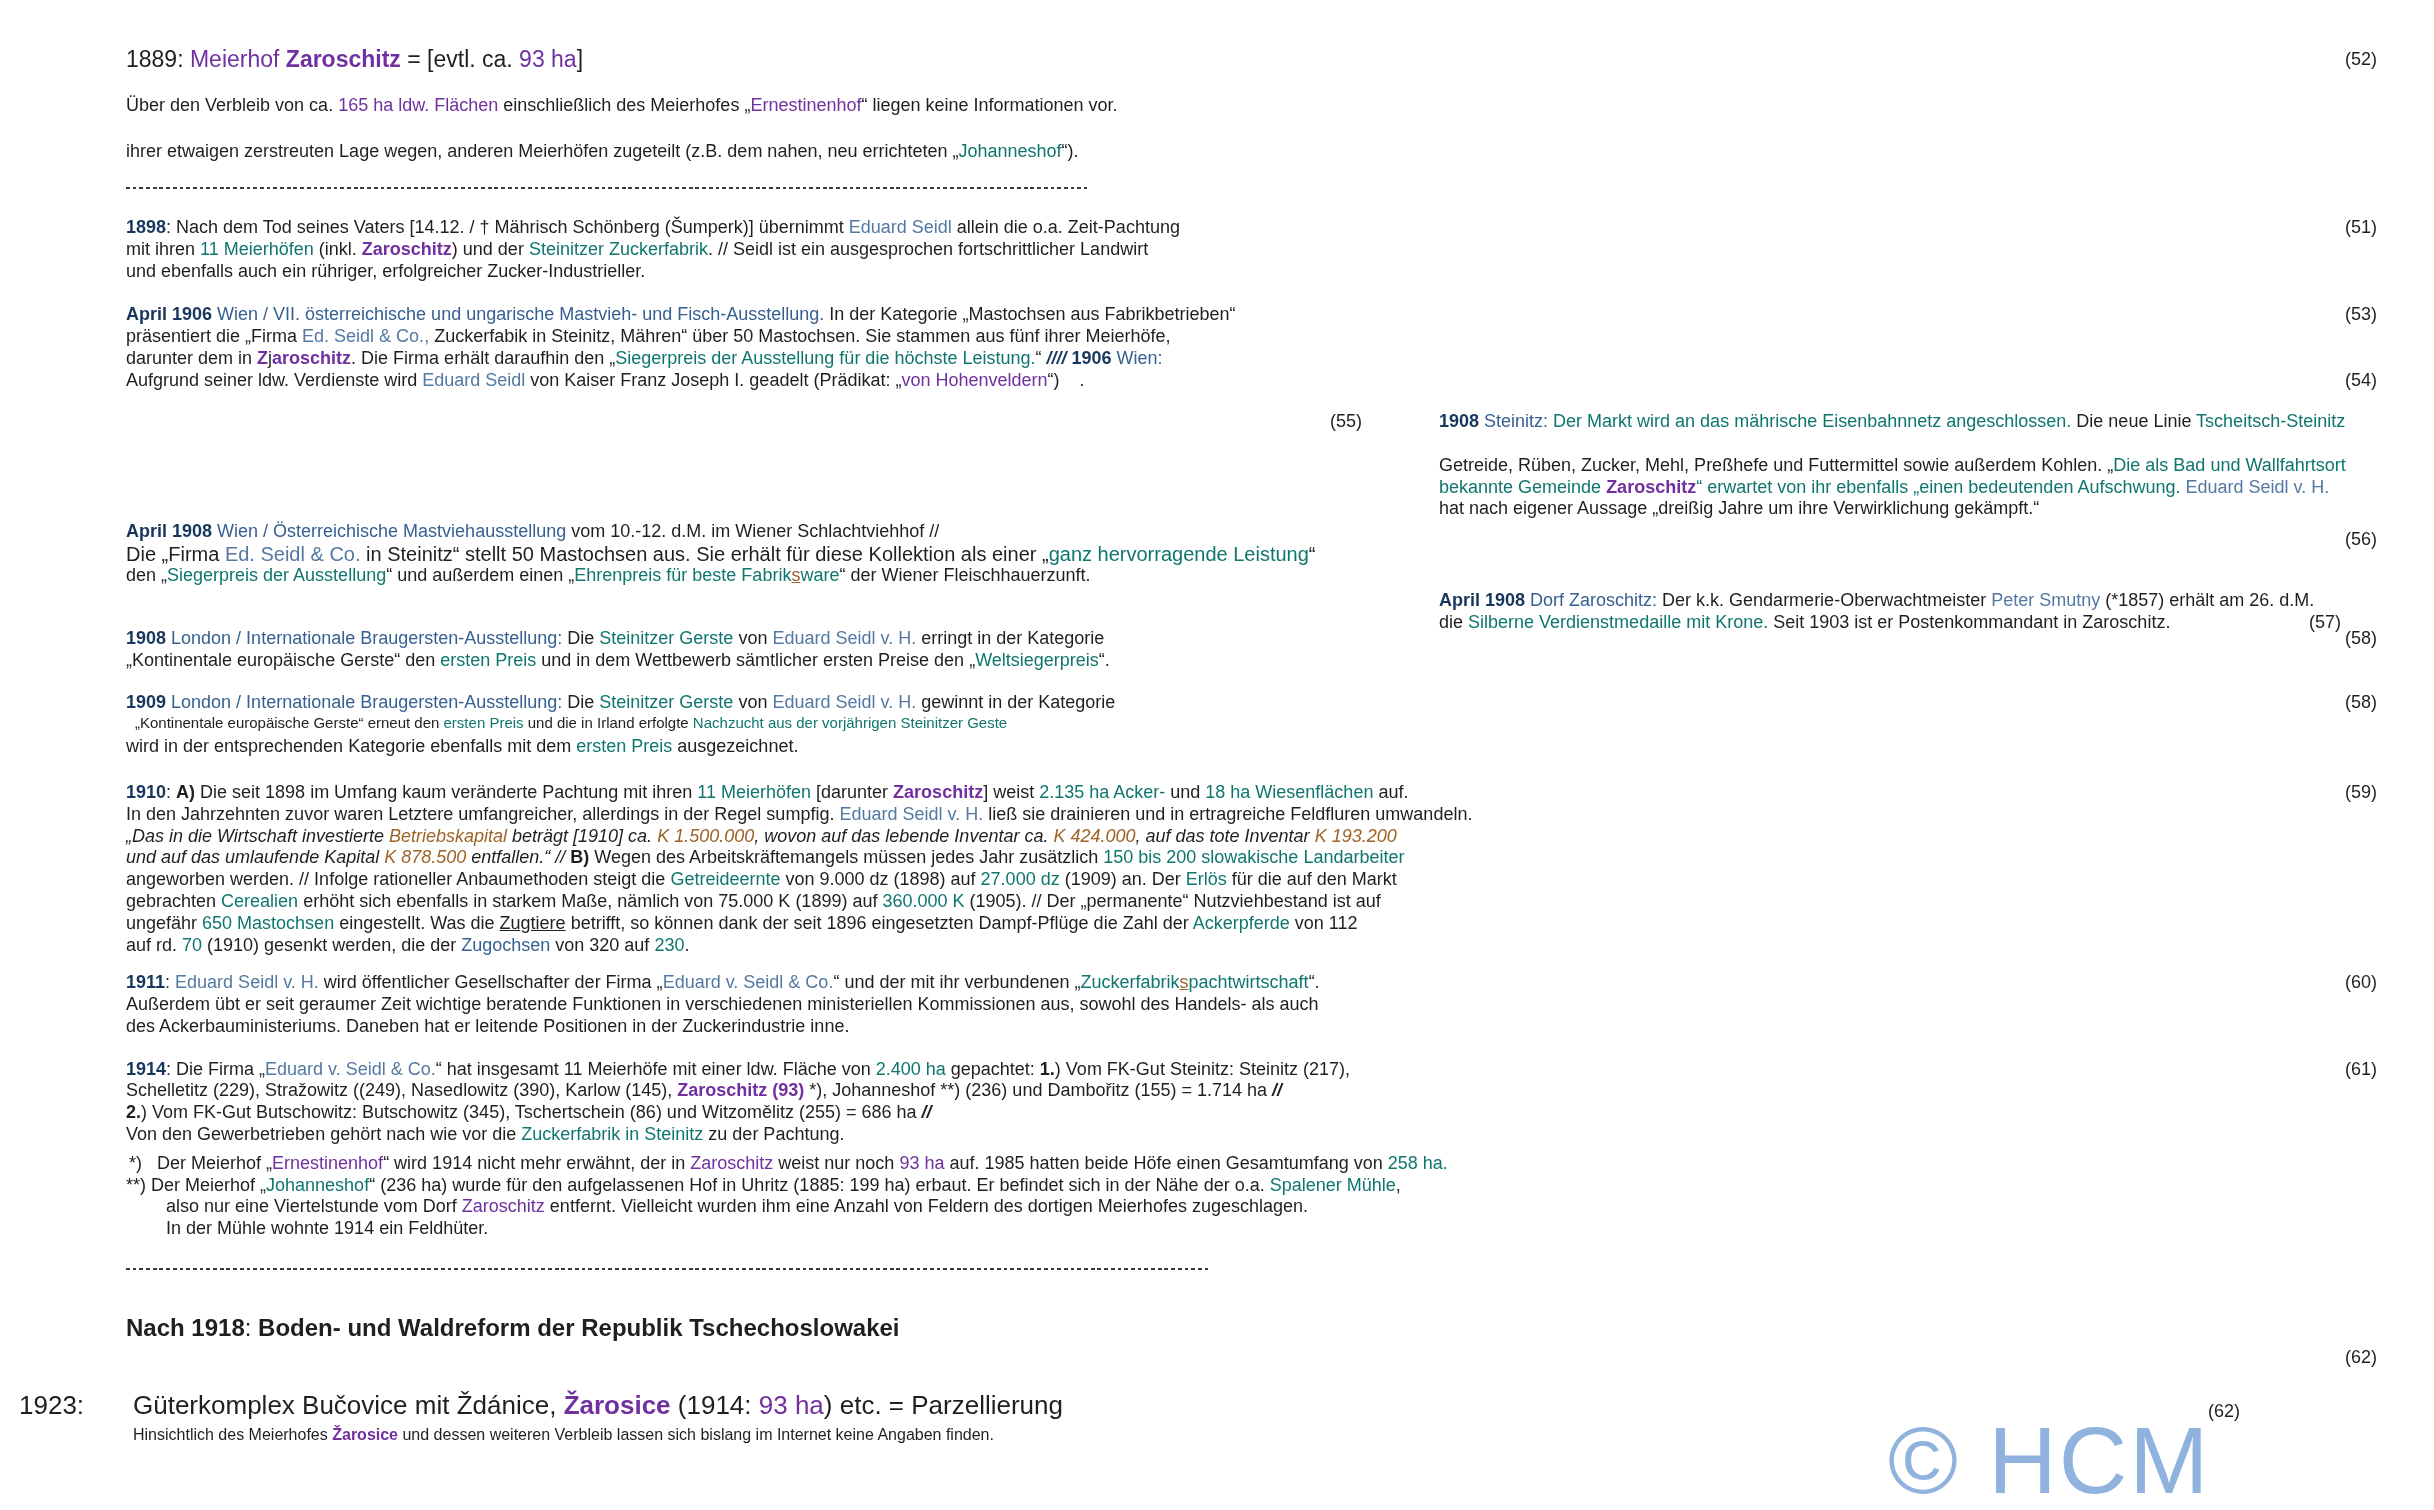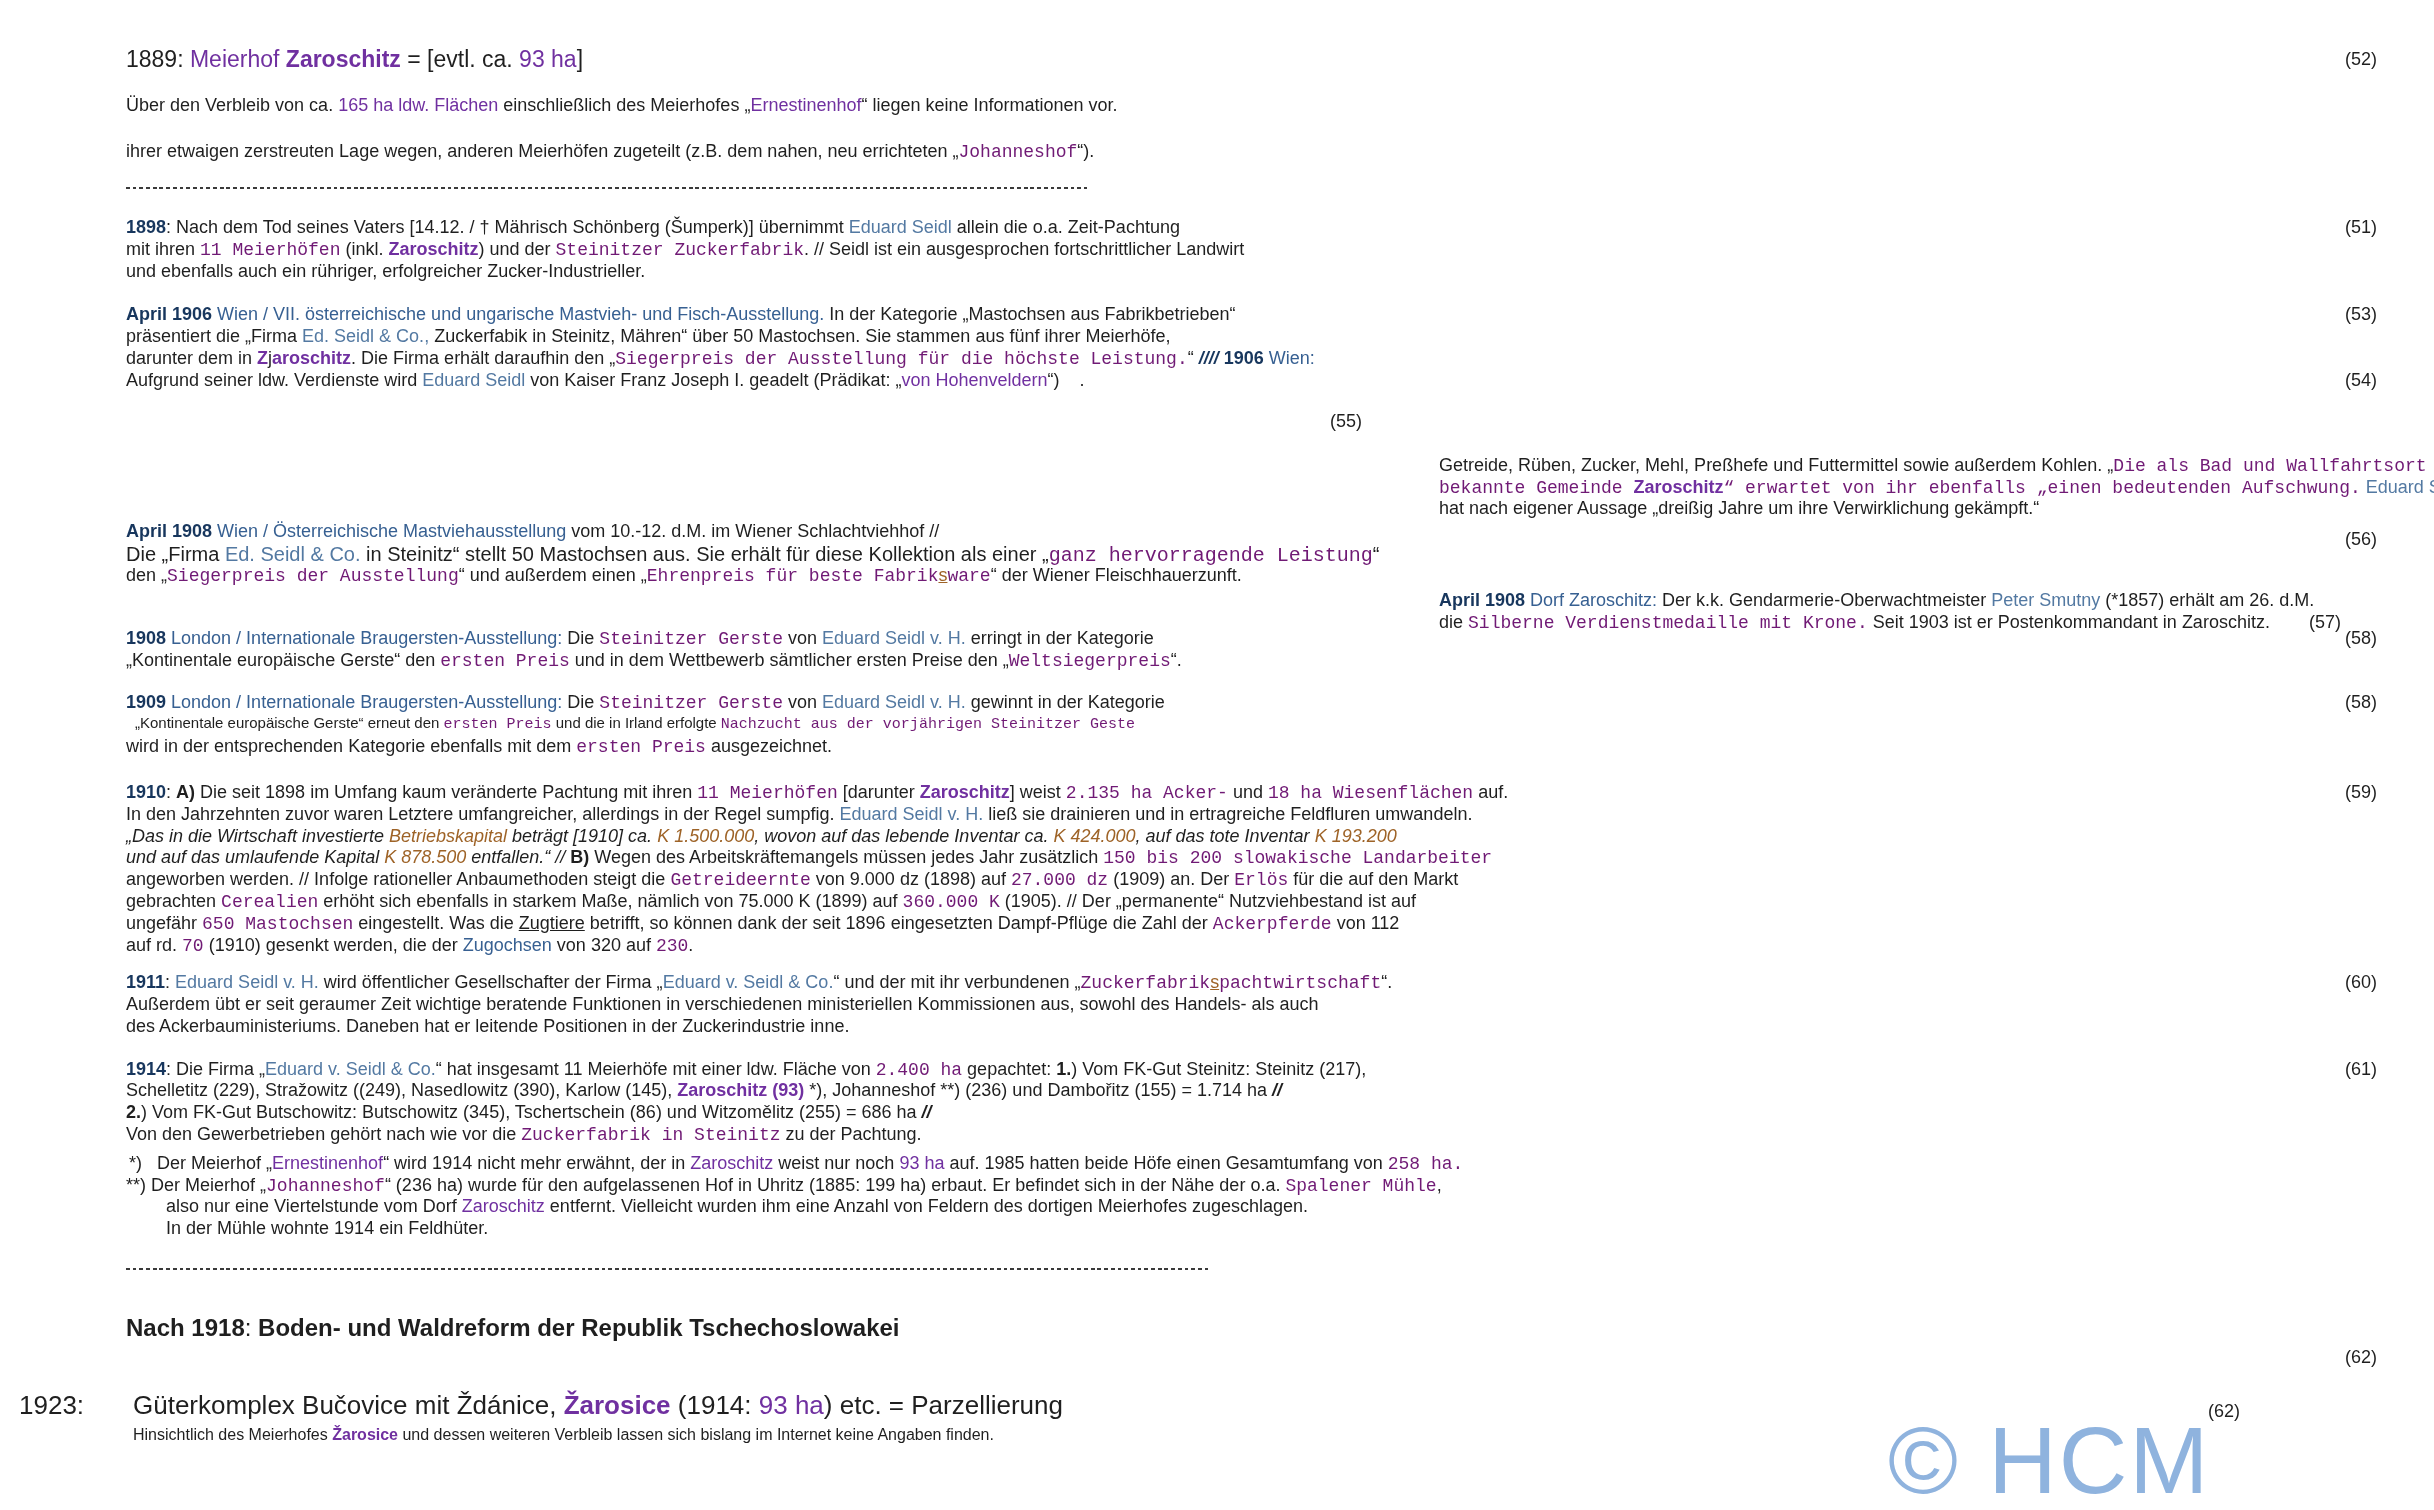--- a/index.html
+++ b/index.html
@@ -20,21 +20,21 @@
   .s-b  {color:#1f1f1f;}
   .s-bb {color:#1f1f1f;font-weight:700;}
   .s-bi {color:#1f1f1f;font-style:italic;}
   .s-bbi{color:#1f1f1f;font-weight:700;font-style:italic;}
   .s-db {color:#17365D;font-weight:700;}
   .s-dbi{color:#17365D;font-weight:700;font-style:italic;}
   .s-bl {color:#376092;}
   .s-nm {color:#5379A2;}
   .s-pu {color:#7030A0;}
   .s-pub{color:#7030A0;font-weight:700;}
-  .s-br {color:#701a75;font-family:Liberation Mono, monospace;}
+  .s-br {color:#0f766e;}
   .s-bri{color:#9E6327;font-style:italic;}
   .s-bru{color:#9E6327;text-decoration:underline;}
   .s-bu {color:#1f1f1f;text-decoration:underline;}
   .ref{
     position:absolute;
     font-size:18px;
     color:#1f1f1f;
     white-space:pre;
   }
   .dashes{
@@ -57,20 +57,21 @@
 <div class="line" style="left: 126px; top: 46px; font-size: 23px;"><span class="s-b">1889</span><span class="s-b">: </span><span class="s-pu">Meierhof </span><span class="s-pub">Zaroschitz</span><span class="s-b"> = [evtl. ca. </span><span class="s-pu">93 ha</span><span class="s-b">]</span></div>
     <div class="line" style="left: 126px; top: 95px; font-size: 18px;"><span class="s-b">Über den Verbleib von ca. </span><span class="s-pu">165 ha ldw. Flächen</span><span class="s-b"> einschließlich des Meierhofes „</span><span class="s-pu">Ernestinenhof</span><span class="s-b">“ liegen keine Informationen vor.</span></div>
     <div class="line" style="left: 126px; top: 141px; font-size: 18px;"><span class="s-b">ihrer etwaigen zerstreuten Lage wegen, anderen Meierhöfen zugeteilt (z.B. dem nahen, neu errichteten „</span><span class="s-br">Johanneshof</span><span class="s-b">“).</span></div>
     <div class="line" style="left: 126px; top: 217px; font-size: 18px;"><span class="s-db">1898</span><span class="s-b">: Nach dem Tod seines Vaters [14.12. / † Mährisch Schönberg (Šumperk)] übernimmt </span><span class="s-nm">Eduard Seidl</span><span class="s-b"> allein die o.a. Zeit-Pachtung</span></div>
     <div class="line" style="left: 126px; top: 239px; font-size: 18px;"><span class="s-b">mit ihren </span><span class="s-br">11 Meierhöfen</span><span class="s-b"> (inkl. </span><span class="s-pub">Zaroschitz</span><span class="s-b">) und der </span><span class="s-br">Steinitzer Zuckerfabrik</span><span class="s-b">. // Seidl ist ein ausgesprochen fortschrittlicher Landwirt</span></div>
     <div class="line" style="left: 126px; top: 261px; font-size: 18px;"><span class="s-b">und ebenfalls auch ein rühriger, erfolgreicher Zucker-Industrieller.</span></div>
     <div class="line" style="left: 126px; top: 304px; font-size: 18px;"><span class="s-db">April 1906</span><span class="s-bl"> Wien / VII. österreichische und ungarische Mastvieh- und Fisch-Ausstellung.</span><span class="s-b"> In der Kategorie „Mastochsen aus Fabrikbetrieben“</span></div>
     <div class="line" style="left: 126px; top: 326px; font-size: 18px;"><span class="s-b">präsentiert die „Firma </span><span class="s-nm">Ed. Seidl &amp; Co.,</span><span class="s-b"> Zuckerfabik in Steinitz, Mähren“ über 50 Mastochsen. Sie stammen aus fünf ihrer Meierhöfe,</span></div>
     <div class="line" style="left: 126px; top: 348px; font-size: 18px;"><span class="s-b">darunter dem in </span><span class="s-pub">Z</span><span class="s-pubu">j</span><span class="s-pub">aroschitz</span><span class="s-b">. Die Firma erhält daraufhin den „</span><span class="s-br">Siegerpreis der Ausstellung für die höchste Leistung.</span><span class="s-b">“ </span><span class="s-dbi">//// </span><span class="s-db">1906</span><span class="s-bl"> Wien:</span></div>
     <div class="line" style="left: 126px; top: 370px; font-size: 18px;"><span class="s-b">Aufgrund seiner ldw. Verdienste wird </span><span class="s-nm">Eduard Seidl</span><span class="s-b"> von Kaiser Franz Joseph I. geadelt (Prädikat: „</span><span class="s-pu">von Hohenveldern</span><span class="s-b">“)    .</span></div>
+    <div class="line" style="left: 1439px; top: 411px; font-size: 18px;"><span class="s-db">1908</span><span class="s-bl"> Steinitz: </span><span class="s-br">Der Markt wird an das mährische Eisenbahnnetz angeschlossen.</span><span class="s-b"> Die neue Linie </span><span class="s-br">Tscheitsch-Steinitz</span></div>
     <div class="line" style="left: 1439px; top: 455px; font-size: 18px;"><span class="s-b">Getreide, Rüben, Zucker, Mehl, Preßhefe und Futtermittel sowie außerdem Kohlen. „</span><span class="s-br">Die als Bad und Wallfahrtsort</span></div>
     <div class="line" style="left: 1439px; top: 477px; font-size: 18px;"><span class="s-br">bekannte Gemeinde </span><span class="s-pub">Zaroschitz</span><span class="s-br">“ erwartet von ihr ebenfalls „einen bedeutenden Aufschwung.</span><span class="s-b"> </span><span class="s-nm">Eduard Seidl v. H.</span></div>
     <div class="line" style="left: 1439px; top: 498px; font-size: 18px;"><span class="s-b">hat nach eigener Aussage „dreißig Jahre um ihre Verwirklichung gekämpft.“</span></div>
     <div class="line" style="left: 126px; top: 521px; font-size: 18px;"><span class="s-db">April 1908</span><span class="s-bl"> Wien / Österreichische Mastviehausstellung</span><span class="s-b"> vom 10.-12. d.M. im Wiener Schlachtviehhof //</span></div>
     <div class="line" style="left: 126px; top: 543px; font-size: 20px;"><span class="s-b">Die „Firma </span><span class="s-nm">Ed. Seidl &amp; Co.</span><span class="s-b"> in Steinitz“ stellt 50 Mastochsen aus. Sie erhält für diese Kollektion als einer „</span><span class="s-br">ganz hervorragende Leistung</span><span class="s-b">“</span></div>
     <div class="line" style="left: 126px; top: 565px; font-size: 18px;"><span class="s-b">den „</span><span class="s-br">Siegerpreis der Ausstellung</span><span class="s-b">“ und außerdem einen „</span><span class="s-br">Ehrenpreis für beste Fabrik</span><span class="s-bru">s</span><span class="s-br">ware</span><span class="s-b">“ der Wiener Fleischhauerzunft.</span></div>
     <div class="line" style="left: 1439px; top: 590px; font-size: 18px;"><span class="s-db">April 1908</span><span class="s-bl"> Dorf Zaroschitz: </span><span class="s-b">Der k.k. Gendarmerie-Oberwachtmeister </span><span class="s-nm">Peter Smutny</span><span class="s-b"> (*1857) erhält am 26. d.M.</span></div>
     <div class="line" style="left: 1439px; top: 612px; font-size: 18px;"><span class="s-b">die </span><span class="s-br">Silberne Verdienstmedaille mit Krone.</span><span class="s-b"> Seit 1903 ist er Postenkommandant in Zaroschitz.</span></div>
     <div class="line" style="left: 126px; top: 628px; font-size: 18px;"><span class="s-db">1908</span><span class="s-bl"> London / Internationale Braugersten-Ausstellung: </span><span class="s-b">Die </span><span class="s-br">Steinitzer Gerste</span><span class="s-b"> von </span><span class="s-nm">Eduard Seidl v. H.</span><span class="s-b"> erringt in der Kategorie</span></div>
     <div class="line" style="left: 126px; top: 650px; font-size: 18px;"><span class="s-b">„Kontinentale europäische Gerste“ den </span><span class="s-br">ersten Preis</span><span class="s-b"> und in dem Wettbewerb sämtlicher ersten Preise den „</span><span class="s-br">Weltsiegerpreis</span><span class="s-b">“.</span></div>

